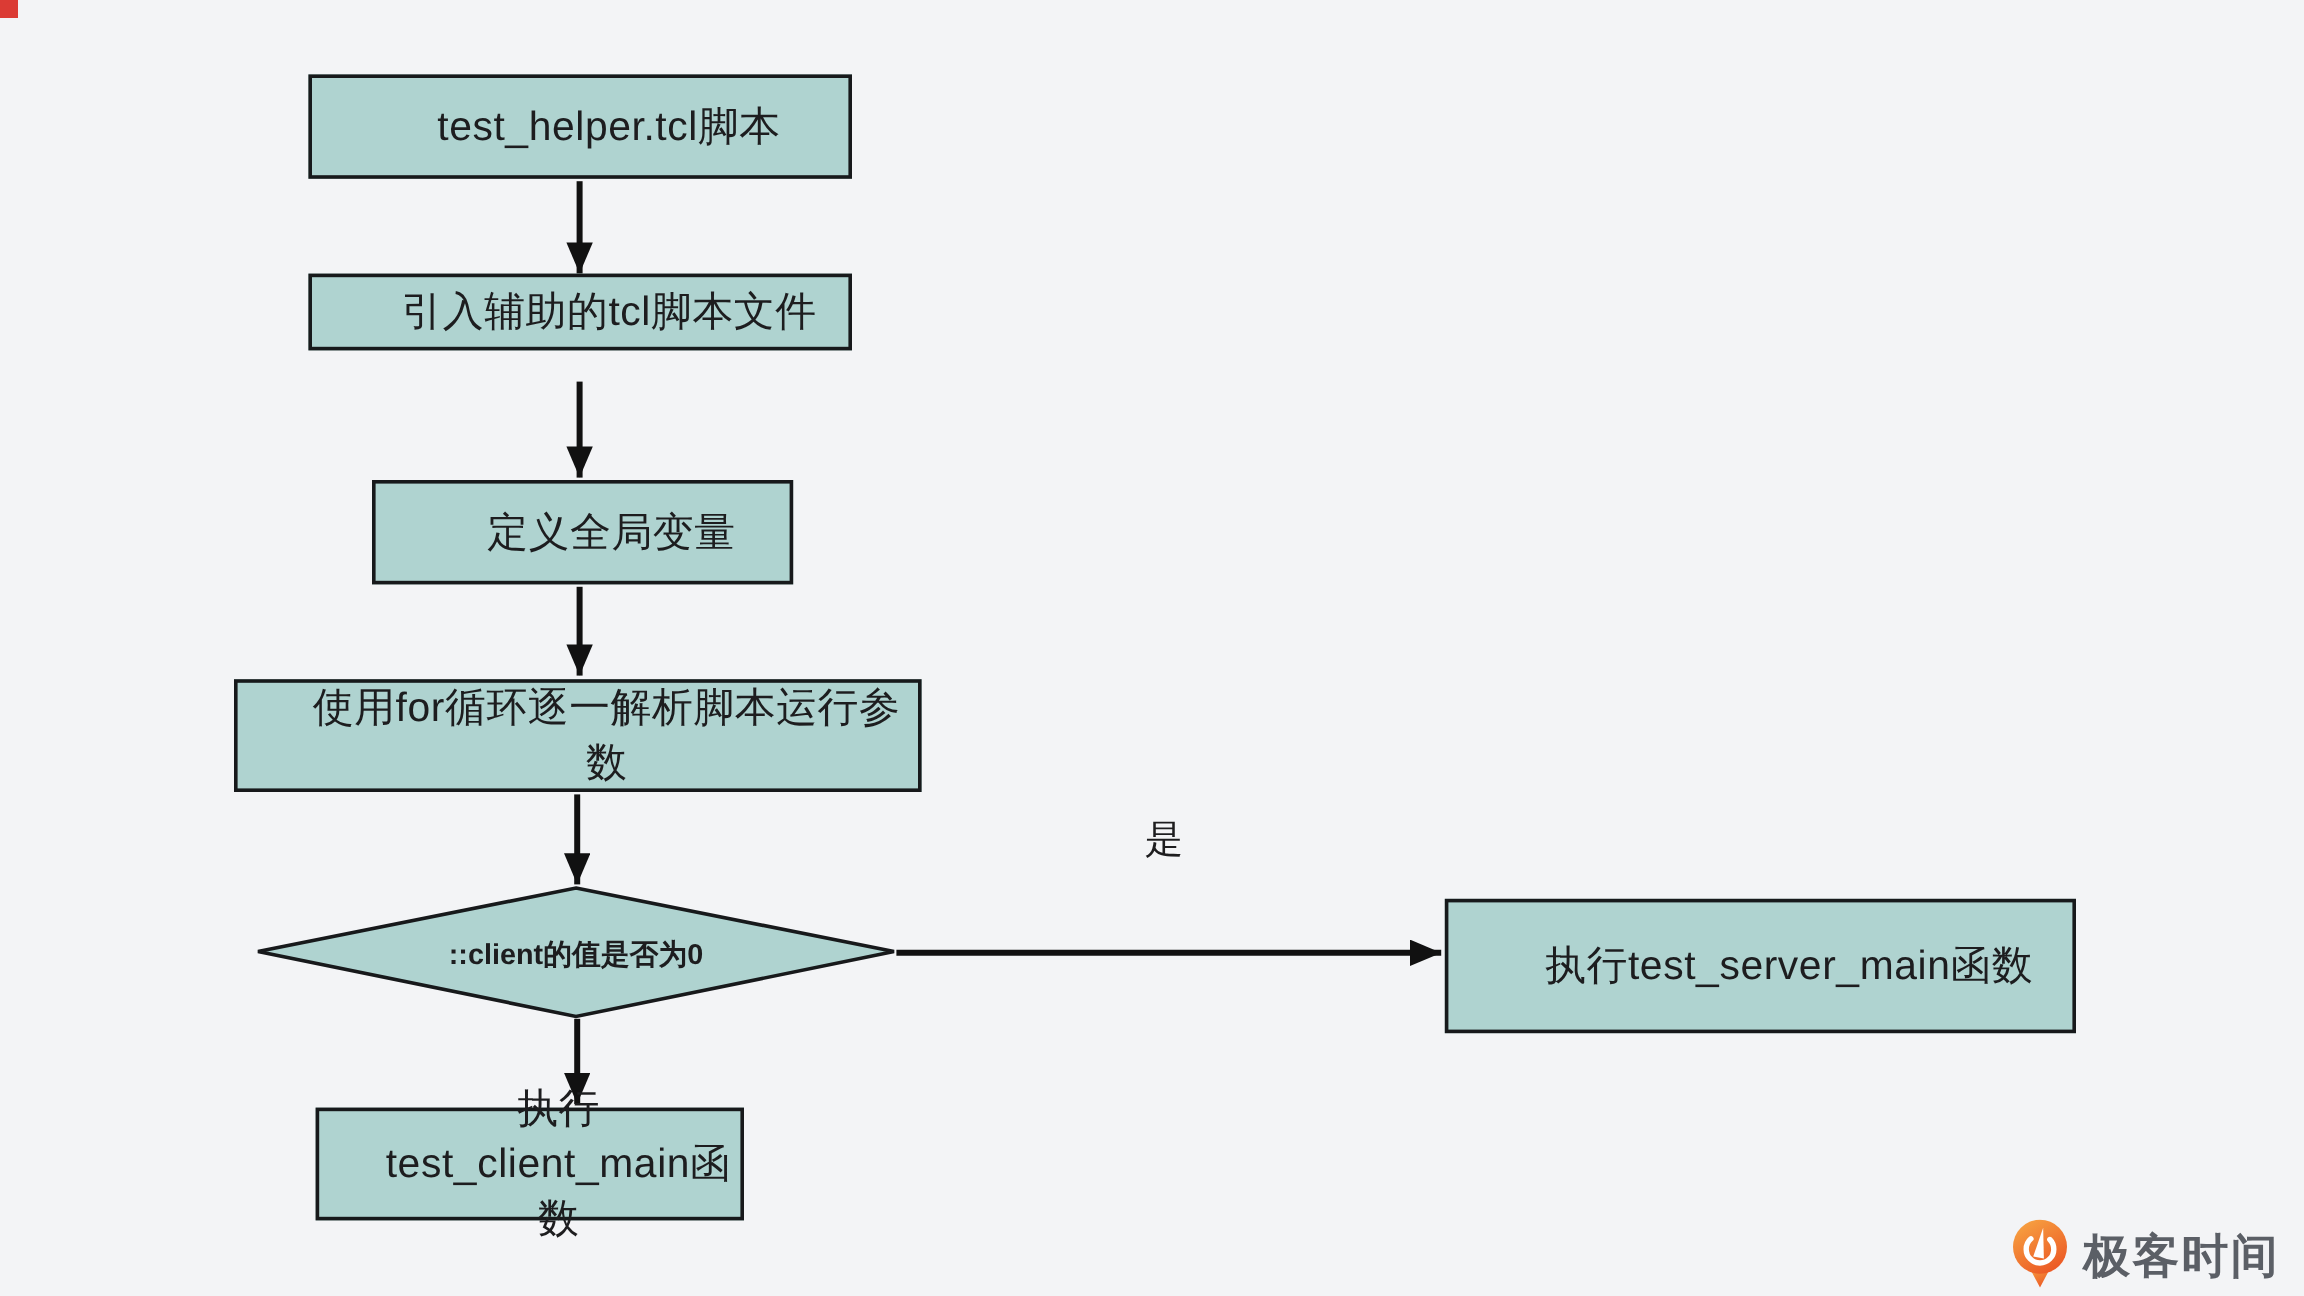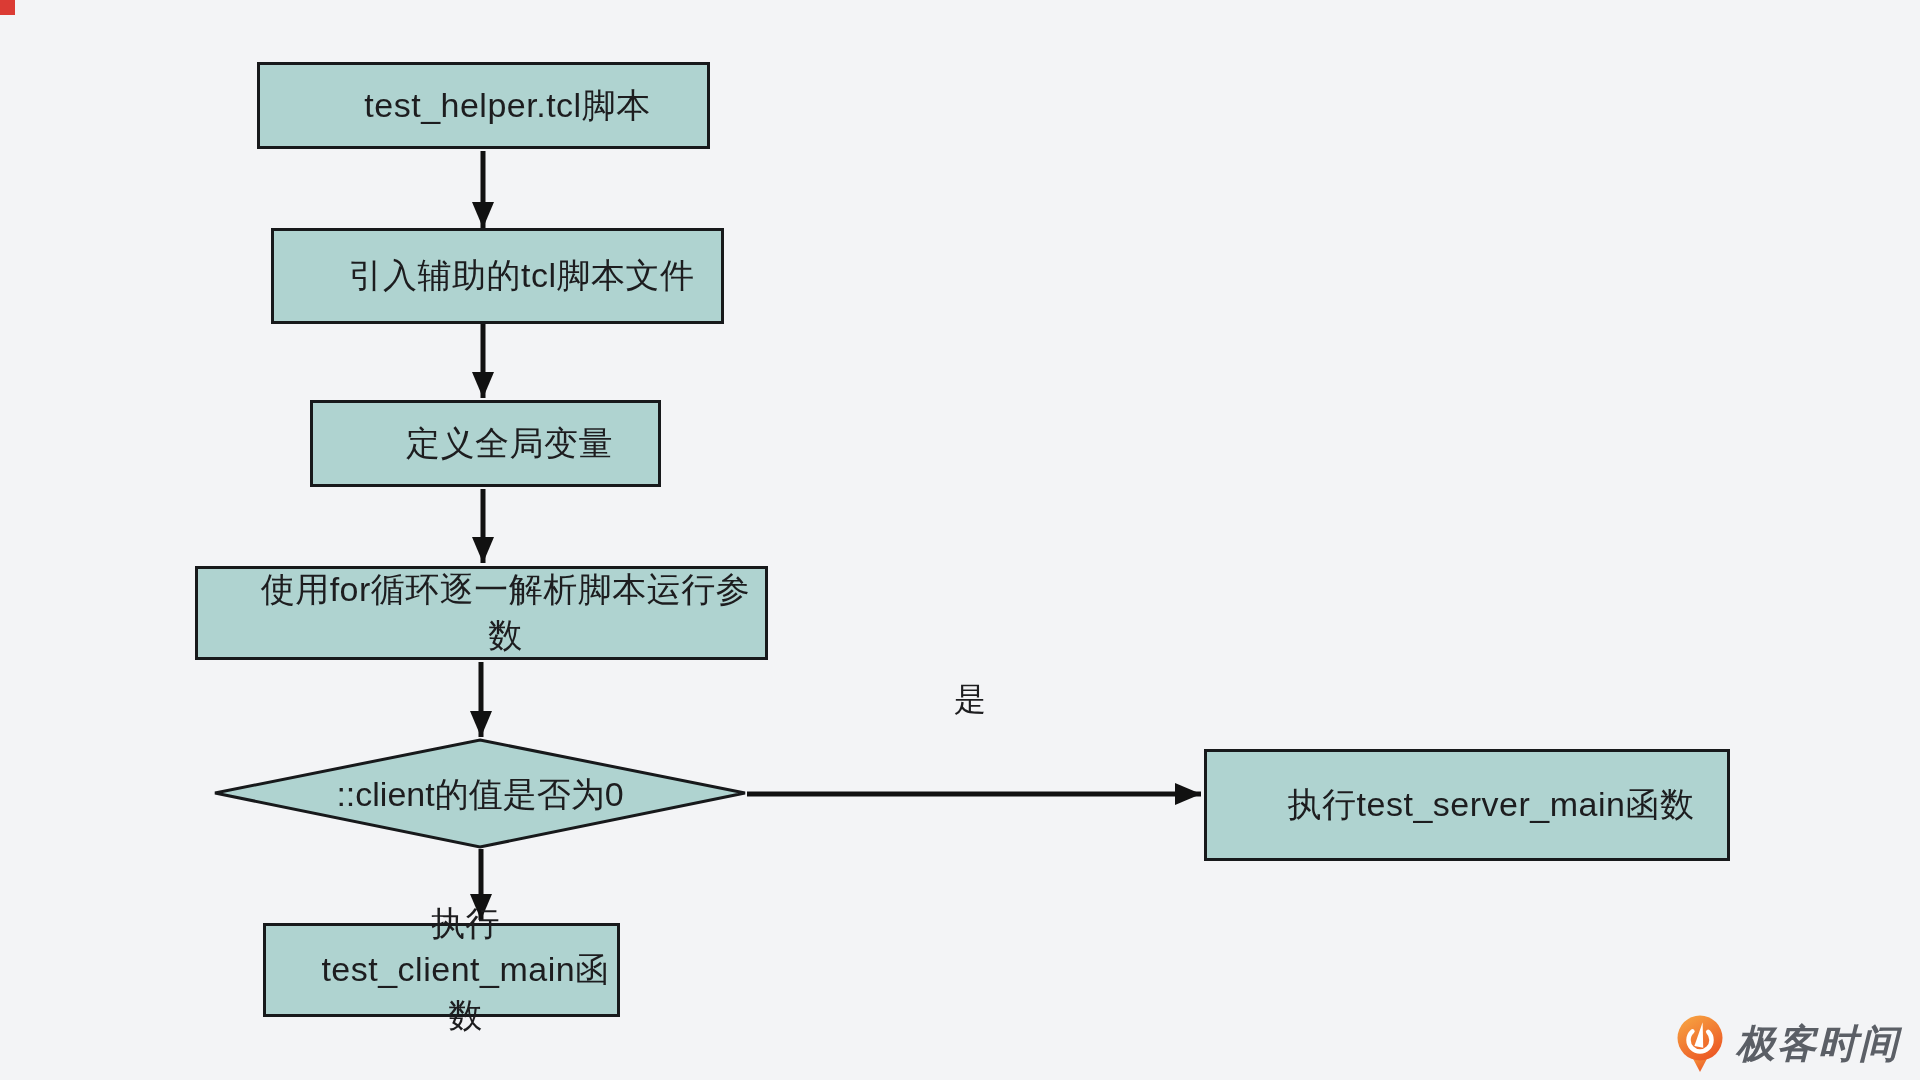--- a/index.html
+++ b/index.html
@@ -15,34 +15,35 @@
     position:absolute;
     background:var(--node-fill,#afd3d0);
     border:3px solid var(--node-border,#17191b);
     display:flex;align-items:center;justify-content:center;
     font-size:34px;letter-spacing:0.5px;
     box-sizing:border-box;text-align:center;padding-left:48px;
   }
   .diamond-label{
     position:absolute;left:240px;top:773px;width:480px;height:44px;
     display:flex;align-items:center;justify-content:center;
-    font-size:34px;
+    font-size:24px;
+    font-weight:bold;
   }
   .yes-label{
     position:absolute;left:930px;top:680px;width:80px;height:40px;
     display:flex;align-items:center;justify-content:center;
     font-size:32px;
   }
   .corner-dot{
     position:absolute;left:0;top:0;width:15px;height:15px;
     background:var(--marker-red,#db3b34);
   }
   .logo{
     position:absolute;left:1676px;top:1014px;height:60px;
-    display:flex;align-items:center;gap:12px;font-style:italic;
+    display:flex;align-items:flex-end;gap:12px;
   }
   .logo-text{
     font-size:39px;font-weight:600;letter-spacing:2px;
     color:var(--brand-text,#5b5f66);
   }
 </style>
 </head>
 <body style="--bg: #f3f4f6; --node-fill: #afd3d0; --node-border: #17191b; --ink: #1d1d1f; --arrow: #111111; --marker-red: #db3b34; --brand-orange: #ec5b26; --brand-orange-light: #f8a944; --brand-text: #5b5f66;">
 
 <div class="stage">
@@ -67,21 +68,21 @@
     <line x1="483" y1="489" x2="483" y2="563" stroke="var(--arrow,#111)" stroke-width="5" marker-end="url(#ah)"></line>
     <line x1="481" y1="662" x2="481" y2="737" stroke="var(--arrow,#111)" stroke-width="5" marker-end="url(#ah)"></line>
     <line x1="481" y1="849" x2="481" y2="920" stroke="var(--arrow,#111)" stroke-width="5" marker-end="url(#ah)"></line>
     <line x1="747" y1="794" x2="1201" y2="794" stroke="var(--arrow,#111)" stroke-width="5" marker-end="url(#ah)"></line>
   </svg>
 
   <div class="node" style="left:257px;top:62px;width:453px;height:87px">
     <span>test_helper.tcl脚本</span>
   </div>
 
-  <div class="node" style="left:271px;top:228px;width:453px;height:96px">
+  <div class="node" style="left:257px;top:228px;width:453px;height:64px">
     <span>引入辅助的tcl脚本文件</span>
   </div>
 
   <div class="node" style="left:195px;top:566px;width:573px;height:94px">
     <span>使用for循环逐一解析脚本运行参数</span>
   </div>
 
   <div class="node" style="left:310px;top:400px;width:351px;height:87px">
     <span>定义全局变量</span>
   </div>

